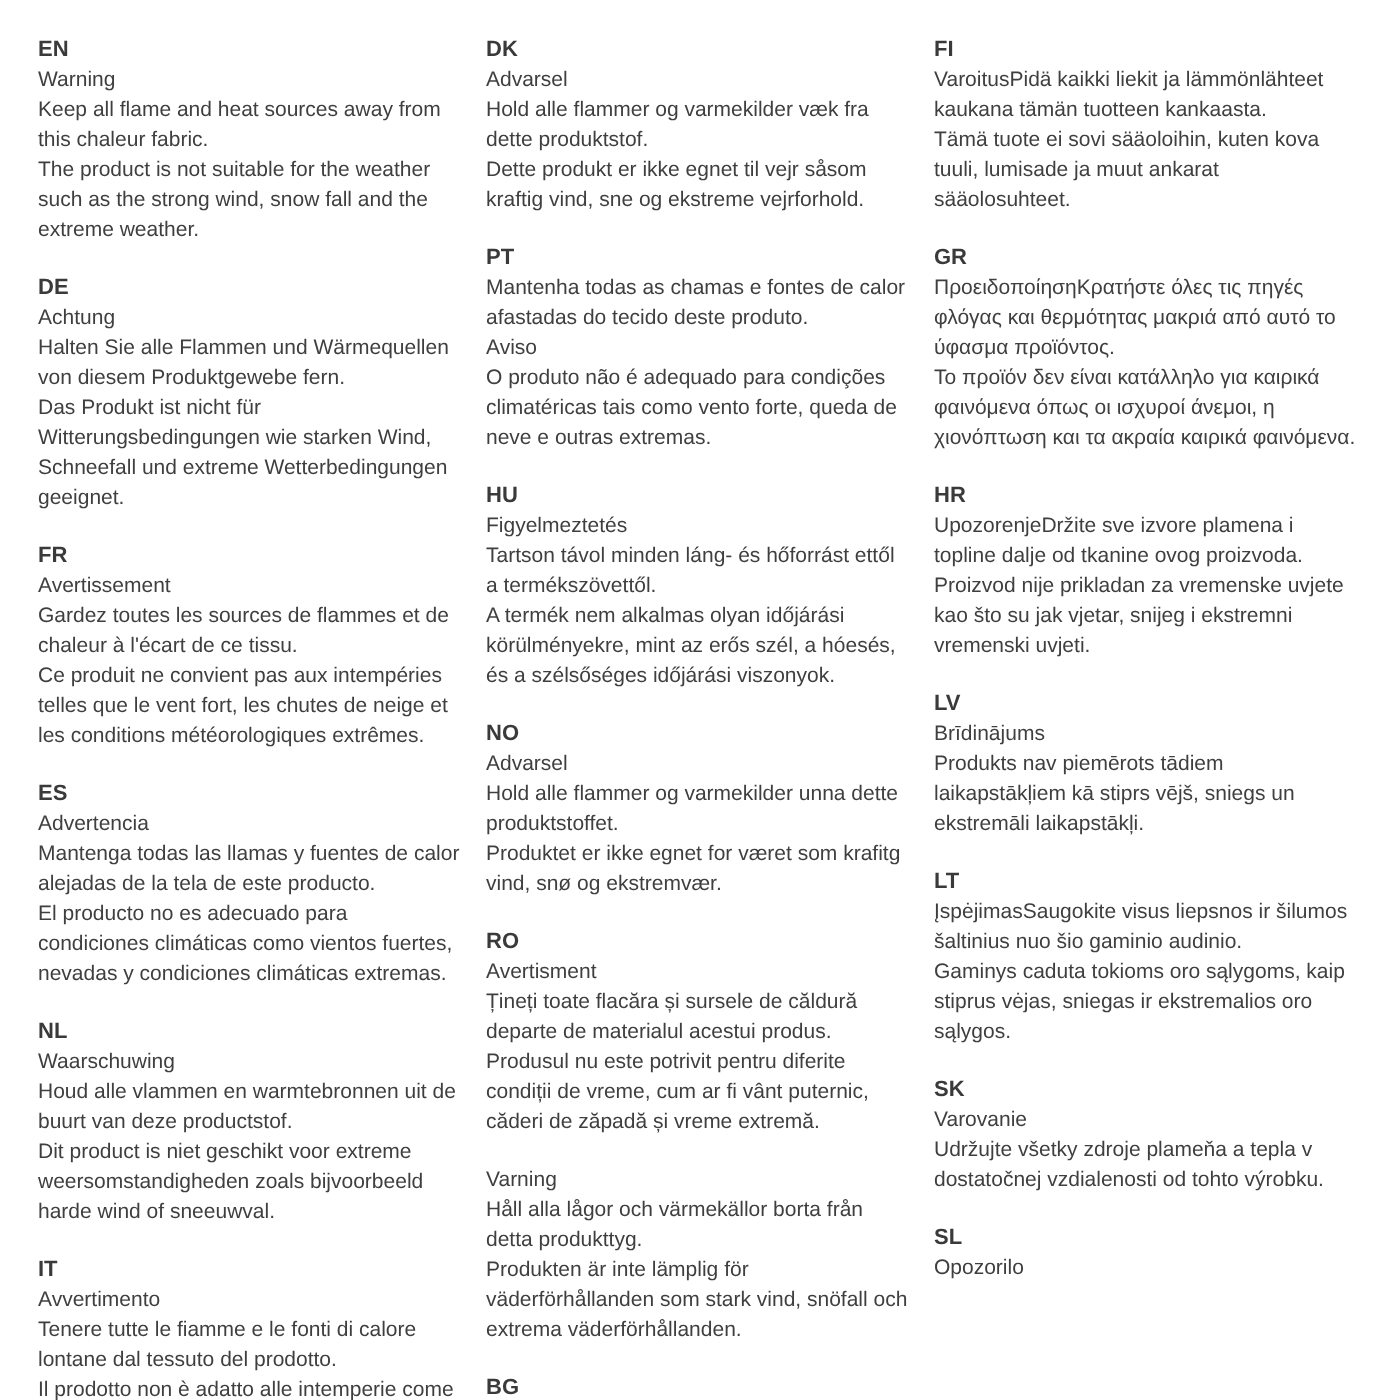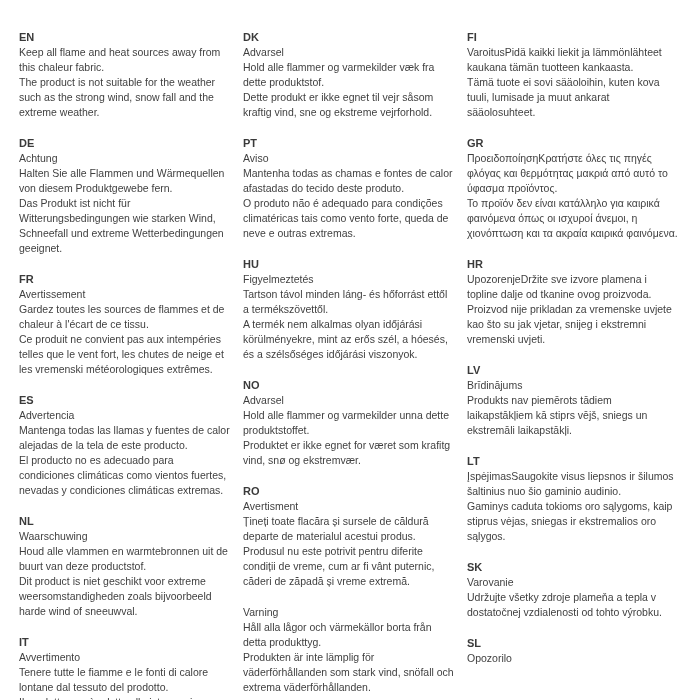--- a/index.html
+++ b/index.html
@@ -19,53 +19,54 @@
     font-size: 10.5px;
     line-height: 15px;
     color: #3f3f3f;
     overflow: hidden;
     background: #ffffff;
   }
   .col {
     min-width: 0;
   }
   .lang-section {
-    margin: 16px 0 14px 0;
+    margin: 4px 0 14px 0;
   }
   .lang-code {
     font-weight: bold;
     font-size: 11px;
     color: #3a3a3a;
   }
   .lang-section p {
     margin: 0;
     padding: 0;
   }
 </style>
 </head>
 <body>
 
 <div class="page">
   <div class="col">
       <section class="lang-section">
         <div class="lang-code">EN</div>
+        <p>Warning</p>
         <p>Keep all flame and heat sources away from this chaleur fabric.</p>
         <p>The product is not suitable for the weather such as the strong wind, snow fall and the extreme weather.</p>
       </section>
       <section class="lang-section">
         <div class="lang-code">DE</div>
         <p>Achtung</p>
         <p>Halten Sie alle Flammen und Wärmequellen von diesem Produktgewebe fern.</p>
         <p>Das Produkt ist nicht für Witterungsbedingungen wie starken Wind, Schneefall und extreme Wetterbedingungen geeignet.</p>
       </section>
       <section class="lang-section">
         <div class="lang-code">FR</div>
         <p>Avertissement</p>
         <p>Gardez toutes les sources de flammes et de chaleur à l'écart de ce tissu.</p>
-        <p>Ce produit ne convient pas aux intempéries telles que le vent fort, les chutes de neige et les vremenski météorologiques extrêmes.</p>
+        <p>Ce produit ne convient pas aux intempéries telles que le vent fort, les chutes de neige et les conditions météorologiques extrêmes.</p>
       </section>
       <section class="lang-section">
         <div class="lang-code">ES</div>
         <p>Advertencia</p>
         <p>Mantenga todas las llamas y fuentes de calor alejadas de la tela de este producto.</p>
         <p>El producto no es adecuado para condiciones climáticas como vientos fuertes, nevadas y condiciones climáticas extremas.</p>
       </section>
       <section class="lang-section">
         <div class="lang-code">NL</div>
         <p>Waarschuwing</p>
@@ -81,22 +82,22 @@
     </div>
   <div class="col">
       <section class="lang-section">
         <div class="lang-code">DK</div>
         <p>Advarsel</p>
         <p>Hold alle flammer og varmekilder væk fra dette produktstof.</p>
         <p>Dette produkt er ikke egnet til vejr såsom kraftig vind, sne og ekstreme vejrforhold.</p>
       </section>
       <section class="lang-section">
         <div class="lang-code">PT</div>
+        <p>Mantenha todas as chamas e fontes de calor afastadas do tecido deste produto.</p>
         <p>Aviso</p>
-        <p>Mantenha todas as chamas e fontes de calor afastadas do tecido deste produto.</p>
         <p>O produto não é adequado para condições climatéricas tais como vento forte, queda de neve e outras extremas.</p>
       </section>
       <section class="lang-section">
         <div class="lang-code">HU</div>
         <p>Figyelmeztetés</p>
         <p>Tartson távol minden láng- és hőforrást ettől a termékszövettől.</p>
         <p>A termék nem alkalmas olyan időjárási körülményekre, mint az erős szél, a hóesés, és a szélsőséges időjárási viszonyok.</p>
       </section>
       <section class="lang-section">
         <div class="lang-code">NO</div>

